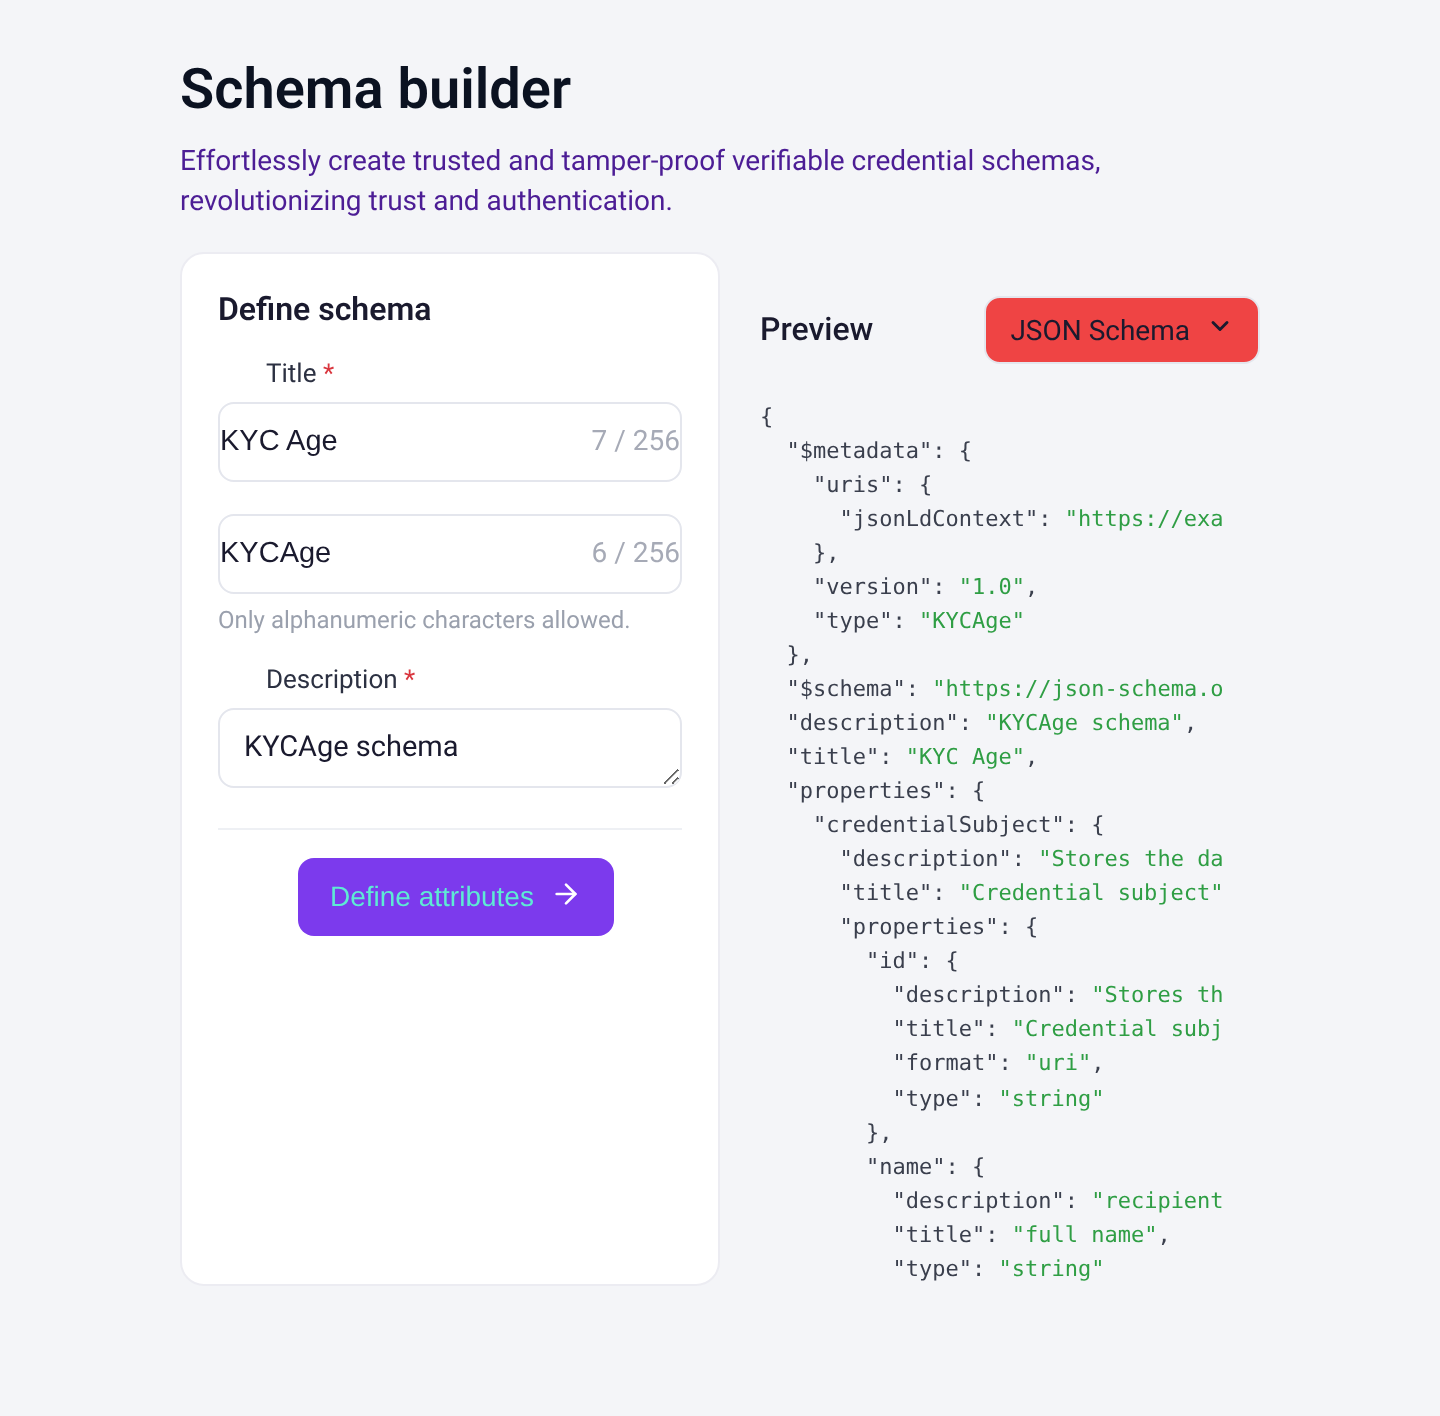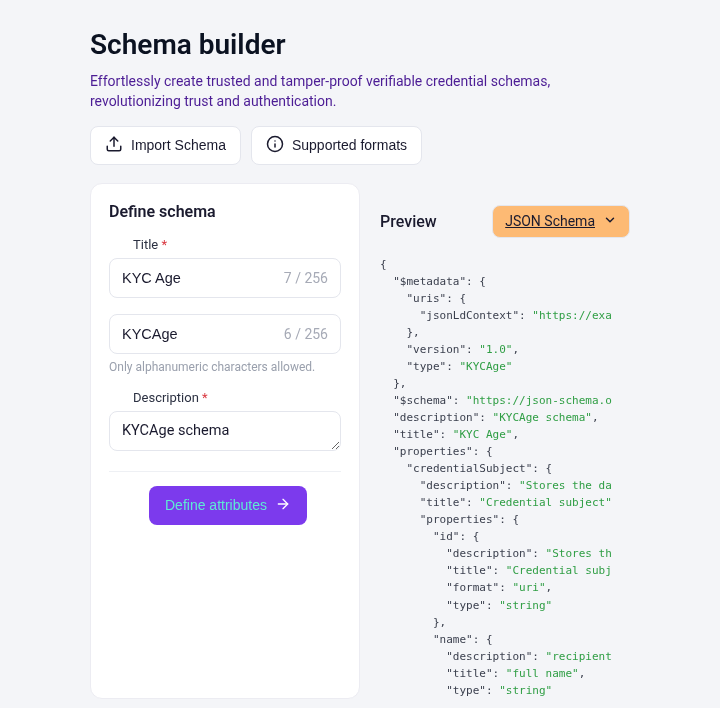--- a/index.html
+++ b/index.html
@@ -41,21 +41,21 @@
   .field { margin-bottom: 16px; }
   .field-label { font-size: 13px; color: #2c3142; display: block; margin-bottom: 6px; margin-left: 24px; }
   .req { color: #d9363e; }
   .input-wrap {
     position: relative;
     border: 1px solid #e4e6ed;
     border-radius: 8px;
     background: #fff;
     display: flex;
     align-items: center;
-    padding: 0 12px;
+    padding: 0 0;
     height: 40px;
   }
   .input-wrap input {
     border: none;
     outline: none;
     font-size: 14.5px;
     flex: 1;
     background: transparent;
     color: #1a1a2e;
     width: 100%;
@@ -91,30 +91,29 @@
   }
   .primary-btn svg { width: 16px; height: 16px; }
   .panel-right {
     flex: 1;
     padding: 22px 0 0 20px;
     min-width: 0;
   }
   .preview-head { display: flex; align-items: center; justify-content: space-between; margin-bottom: 18px; }
   .preview-title { font-size: 16px; font-weight: 500; }
   .select-box {
-    background: #fdba74;
+    background: #ef4444;
     border: 1px solid #e4e6ed;
     border-radius: 8px;
     padding: 7px 12px;
     font-size: 14px;
     display: inline-flex;
-    align-items: flex-start;
+    align-items: flex-end;
     gap: 8px;
     cursor: pointer;
-    text-decoration: underline;
   }
   .select-box svg { width: 14px; height: 14px; }
   pre.code {
     font-family: ui-monospace, SFMono-Regular, Menlo, Consolas, monospace;
     font-size: 11px;
     line-height: 1.55;
     white-space: pre;
     color: #3a3f4d;
     overflow: hidden;
   }
@@ -122,42 +121,20 @@
   .tok-str { color: #2f9e44; }
   .tok-pun { color: #3a3f4d; }
 </style>
 </head>
 <body>
 
 <div class="page">
   <h1 class="title">Schema builder</h1>
   <p class="subtitle">Effortlessly create trusted and tamper-proof verifiable credential schemas, revolutionizing trust and authentication.</p>
 
-  <div class="btn-row">
-    <button class="btn">
-      <span>
-        <svg viewBox="0 0 24 24" fill="none" stroke="#1a1a2e" stroke-width="2" stroke-linecap="round" stroke-linejoin="round">
-            <path d="M21 15v4a2 2 0 0 1-2 2H5a2 2 0 0 1-2-2v-4"></path>
-            <polyline points="17 8 12 3 7 8"></polyline>
-            <line x1="12" y1="3" x2="12" y2="15"></line>
-          </svg>
-      </span>
-      <span>Import Schema</span>
-    </button>
-    <button class="btn">
-      <span>
-        <svg viewBox="0 0 24 24" fill="none" stroke="#1a1a2e" stroke-width="2" stroke-linecap="round" stroke-linejoin="round">
-            <circle cx="12" cy="12" r="10"></circle>
-            <line x1="12" y1="16" x2="12" y2="12"></line>
-            <line x1="12" y1="8" x2="12.01" y2="8"></line>
-          </svg>
-      </span>
-      <span>Supported formats</span>
-    </button>
-  </div>
 
   <div class="main">
     <div class="panel-left">
       <h2>Define schema</h2>
 
       <div class="field">
         <label class="field-label"><span>Title</span> <span class="req">*</span></label>
         <div class="input-wrap">
           <input type="text" value="KYC Age" style="">
           <span class="counter">7 / 256</span>

